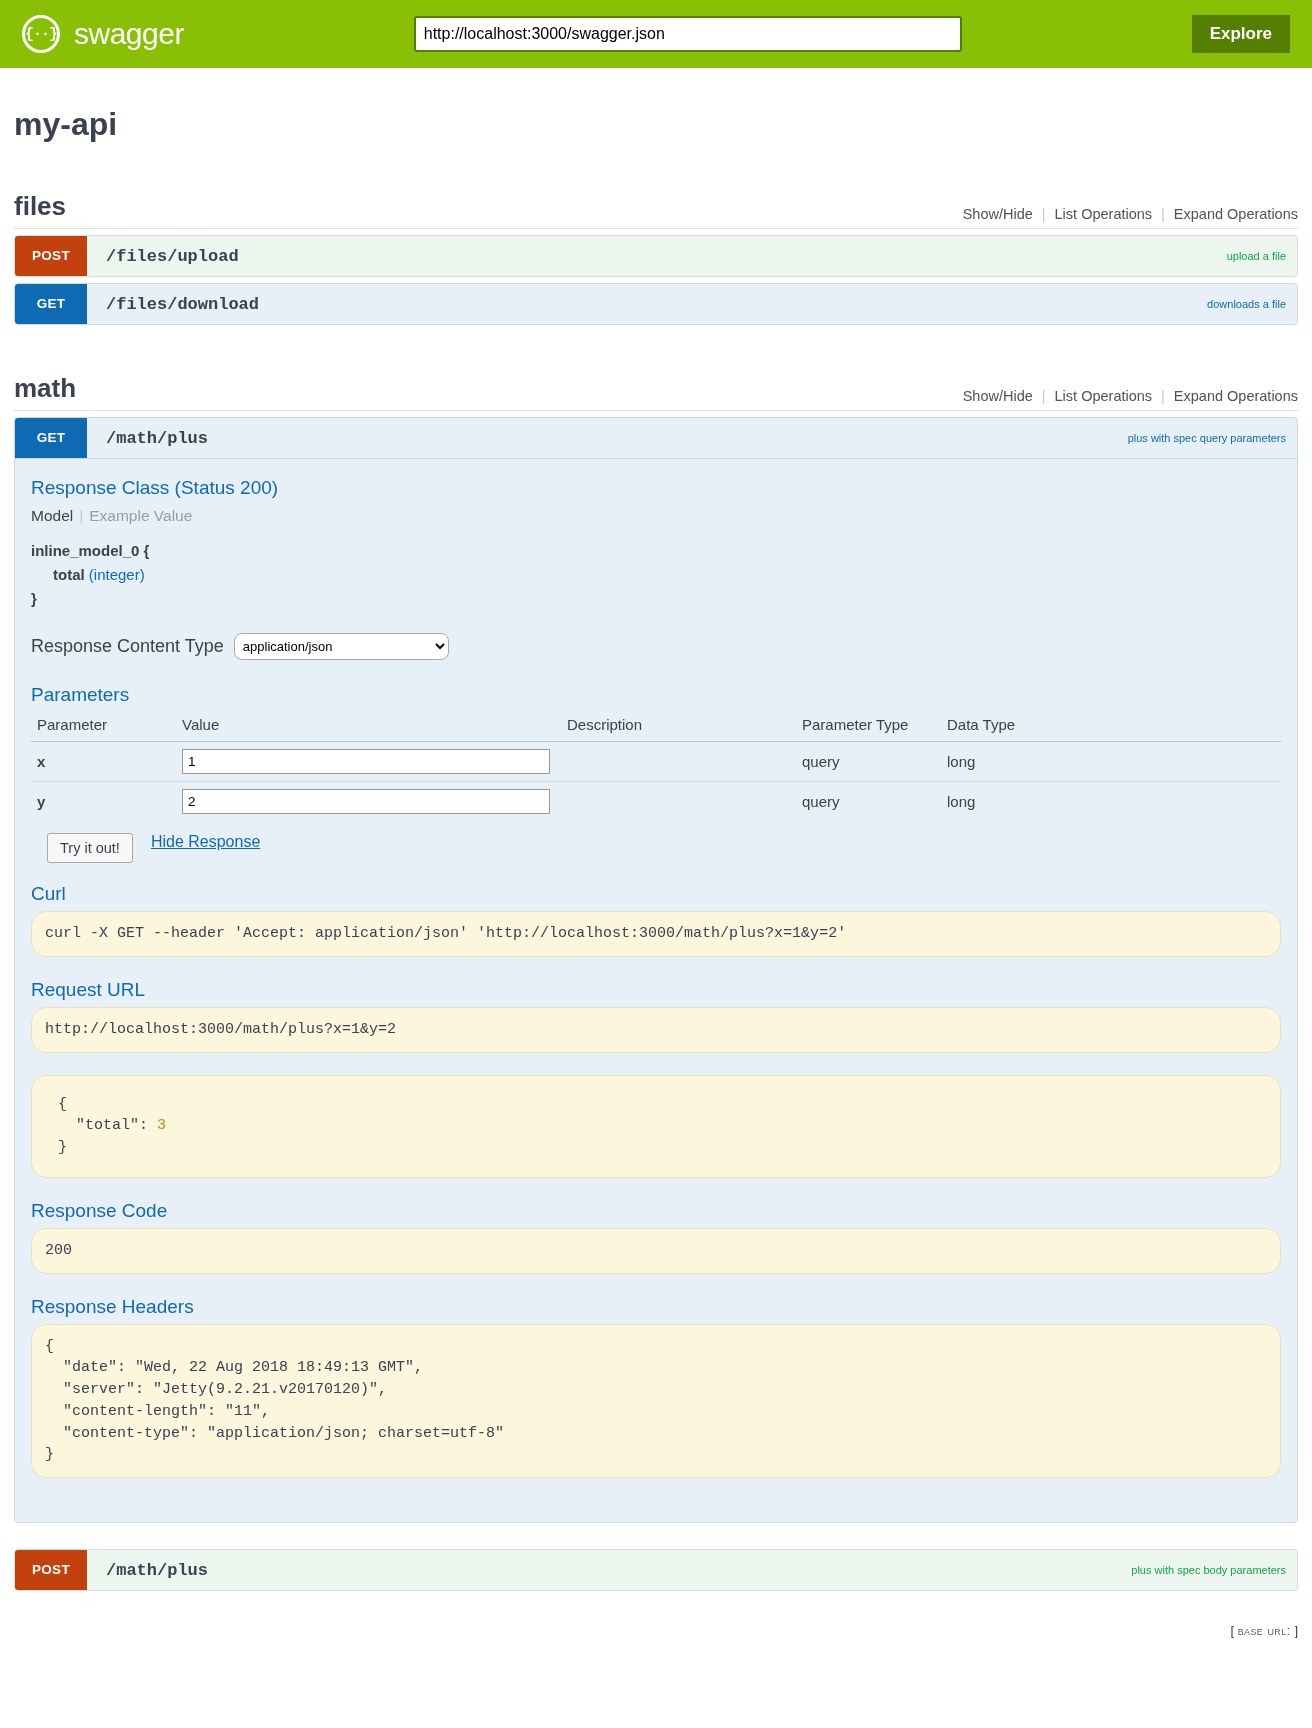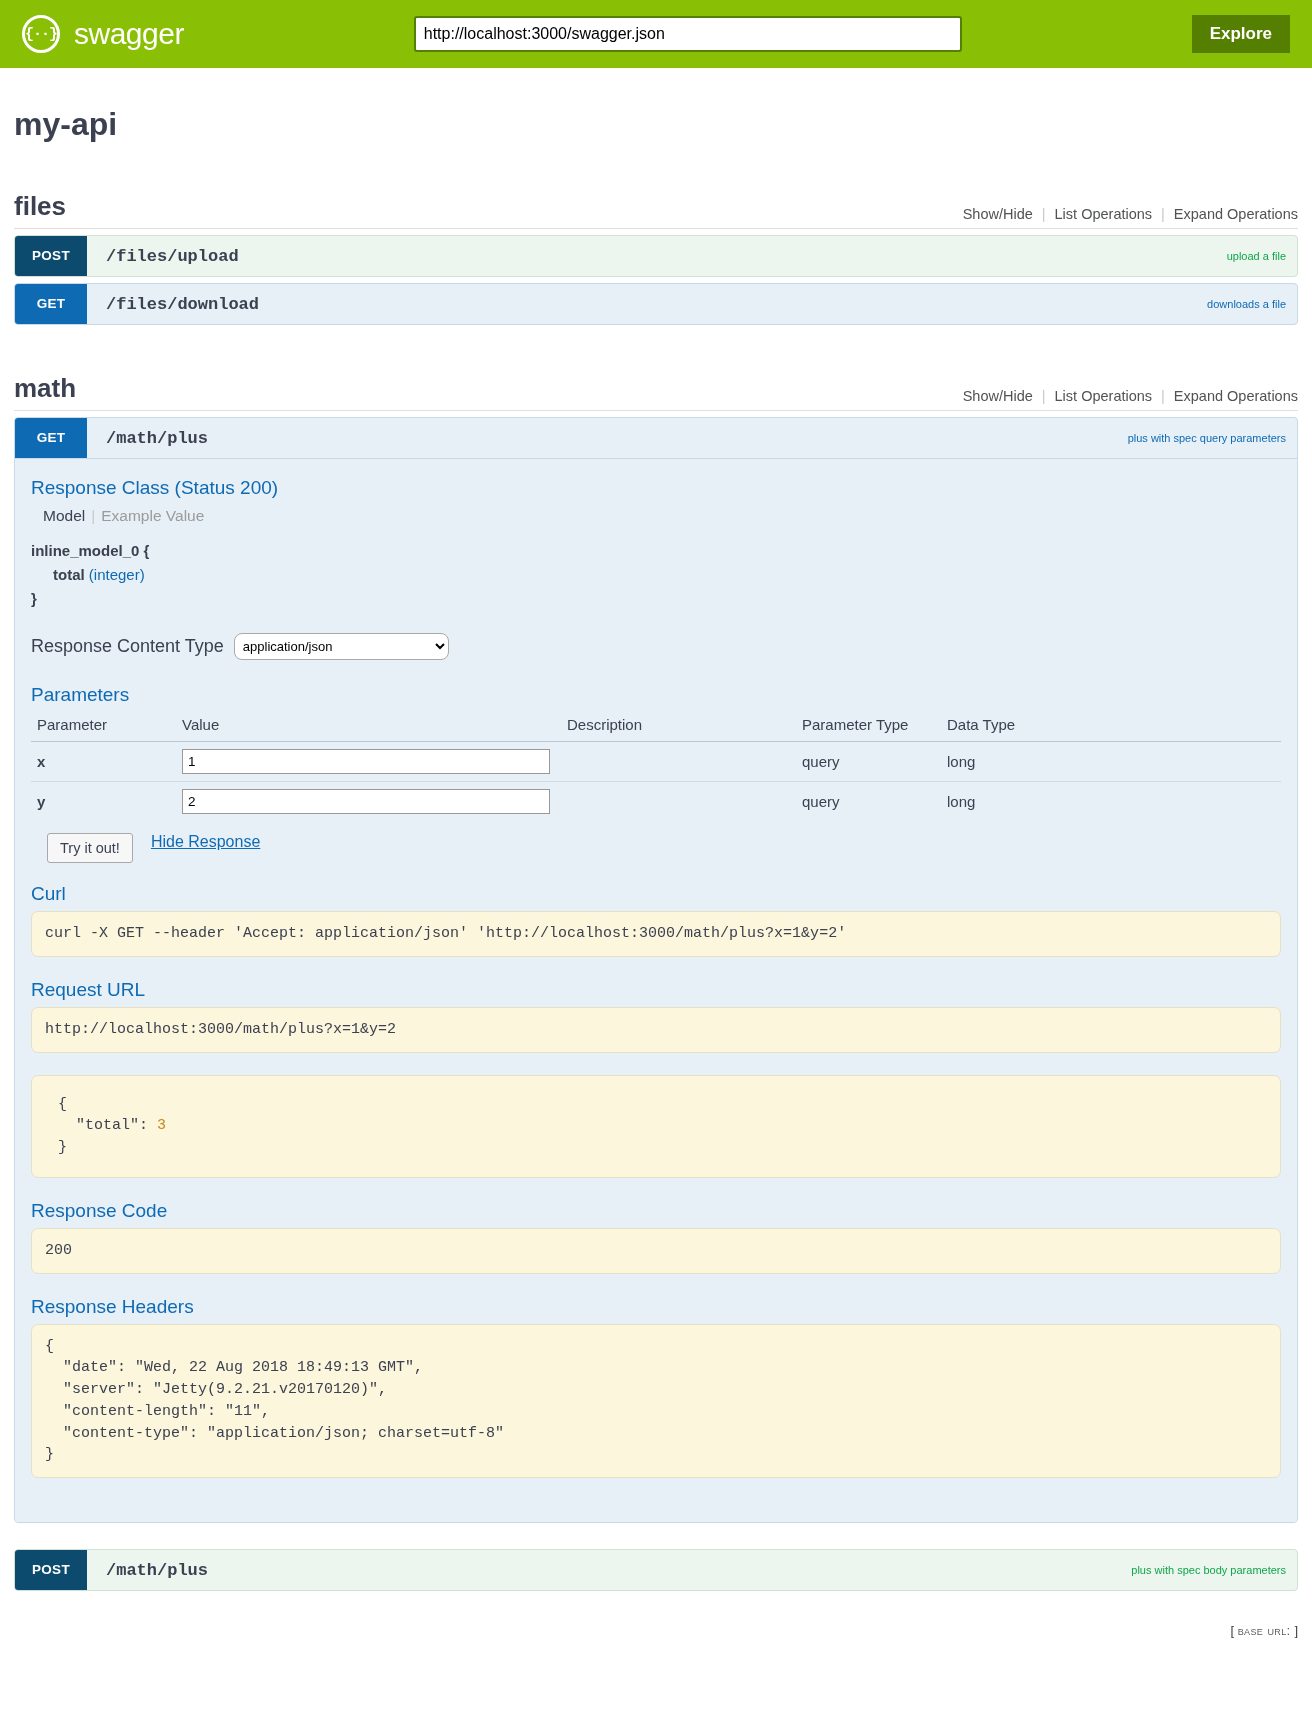--- a/index.html
+++ b/index.html
@@ -121,21 +121,21 @@
   .op-path {
     flex: 1 1 auto;
     padding-left: 19px;
     font-size: 17px;
     font-weight: bold;
     font-family: "Liberation Mono", monospace;
   }
   .op-summary { font-size: 11px; }
 
   .op.post { border: 1px solid #cfe3d4; background: #ecf6ee; }
-  .op.post .op-method { background: #0c4a6e; }
+  .op.post .op-method { background: #c2410c; }
   .op.post .op-path { color: #3b4151; }
   .op.post .op-summary { color: #10a54a; }
 
   .op.get { border: 1px solid #c8d9e8; background: #e7f0f7; }
   .op.get .op-method { background: #0f6ab4; }
   .op.get .op-path { color: #3b4151; }
   .op.get .op-summary { color: #0f6ab4; }
 
   .op-body {
     background: #e7f0f7;
@@ -144,21 +144,21 @@
   }
 
   h4.section {
     color: #0f6ab4;
     font-size: 19px;
     font-weight: normal;
     margin: 0 0 6px 0;
   }
   .resp-class-title { margin-top: 4px; }
 
-  .tabs { font-size: 15.5px; margin: 8px 0 14px 12px; }
+  .tabs { font-size: 15.5px; margin: 8px 0 14px 0; }
   .tabs .tab-active { color: #3b4151; }
   .tabs .tab-divider { color: #c9c9c9; margin: 0 6px; }
   .tabs .tab-inactive { color: #9b9b9b; cursor: pointer; }
 
   .model-block {
     font-size: 15px;
     font-family: "Liberation Sans", sans-serif;
     line-height: 1.6;
     margin-bottom: 22px;
   }
@@ -239,21 +239,21 @@
   .hide-resp-link {
     color: #0f6ab4;
     font-size: 16px;
     text-decoration: underline;
     cursor: pointer;
   }
 
   pre.code {
     background: #fcf6dc;
     border: 1px solid #e5e0c6;
-    border-radius: 7px;
+    border-radius: 15px;
     margin: 0 0 22px 0;
     padding: 11px 13px;
     font-family: "Liberation Mono", monospace;
     font-size: 15px;
     color: #3b4151;
     line-height: 1.45;
     white-space: pre;
     overflow-x: auto;
   }
   pre.code.tall { padding: 18px 13px 18px 26px; }

